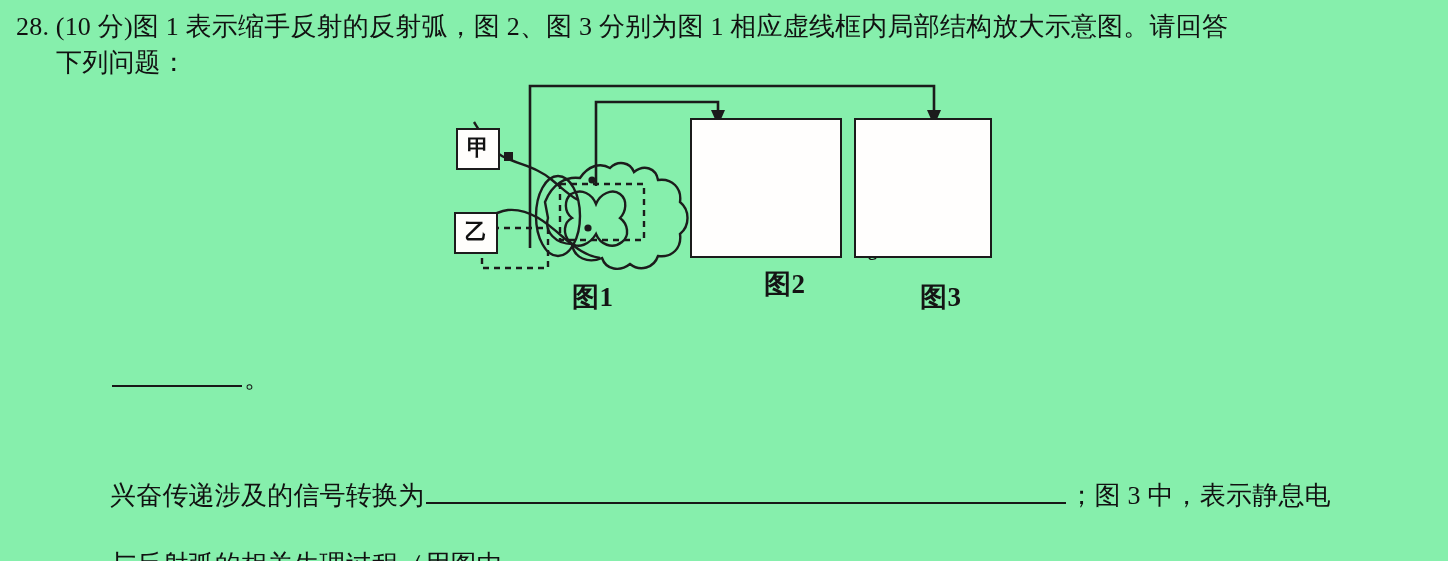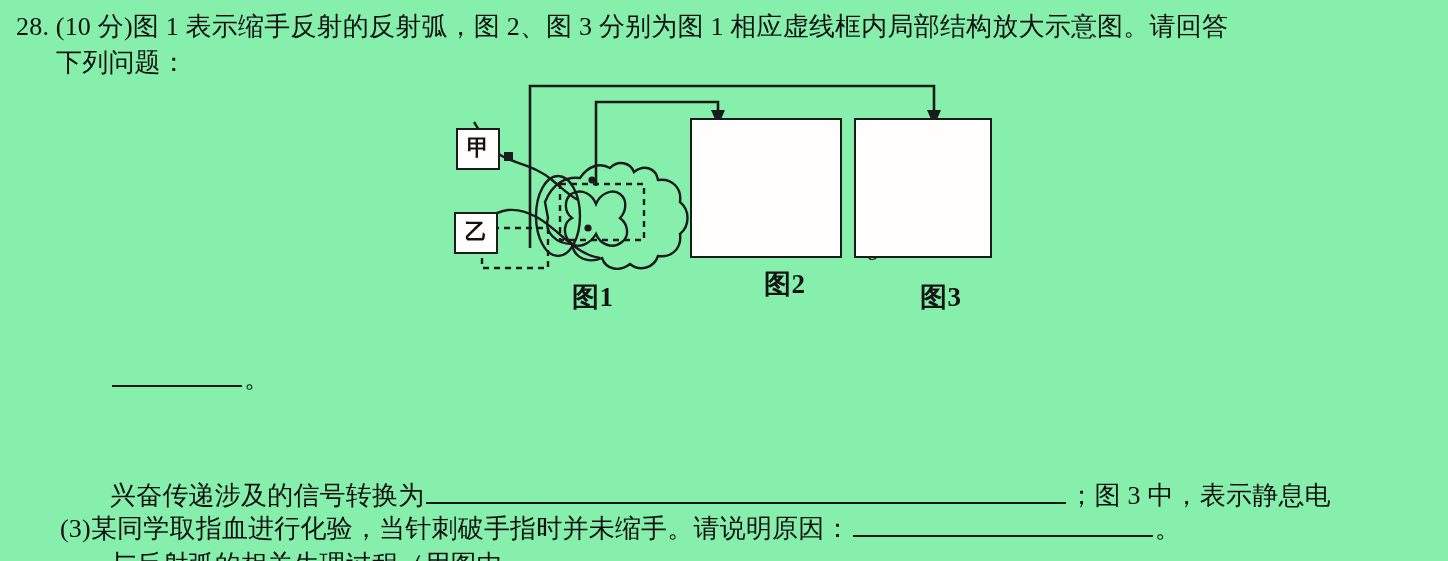--- a/index.html
+++ b/index.html
@@ -338,18 +338,15 @@
   <div class="fig-caption cap3">图3</div>
 
   <div class="qline sub-1b">
     <span class="blank b-med"></span><span>。</span>
   </div>
 
   <div class="qline sub-2b">
     <span>兴奋传递涉及的信号转换为</span><span class="blank b-huge"></span><span>；图 3 中，表示静息电</span>
   </div>
 
-  <div class="qline sub-3">
-    <span>(3)某同学取指血进行化验，当针刺破手指时并未缩手。请说明原因：</span><span class="blank b-xlong"></span><span>。</span>
-  </div>
   <div class="qline sub-3b">与反射弧的相关生理过程（用图中</div>
 
 </div>
 
 </body></html>

